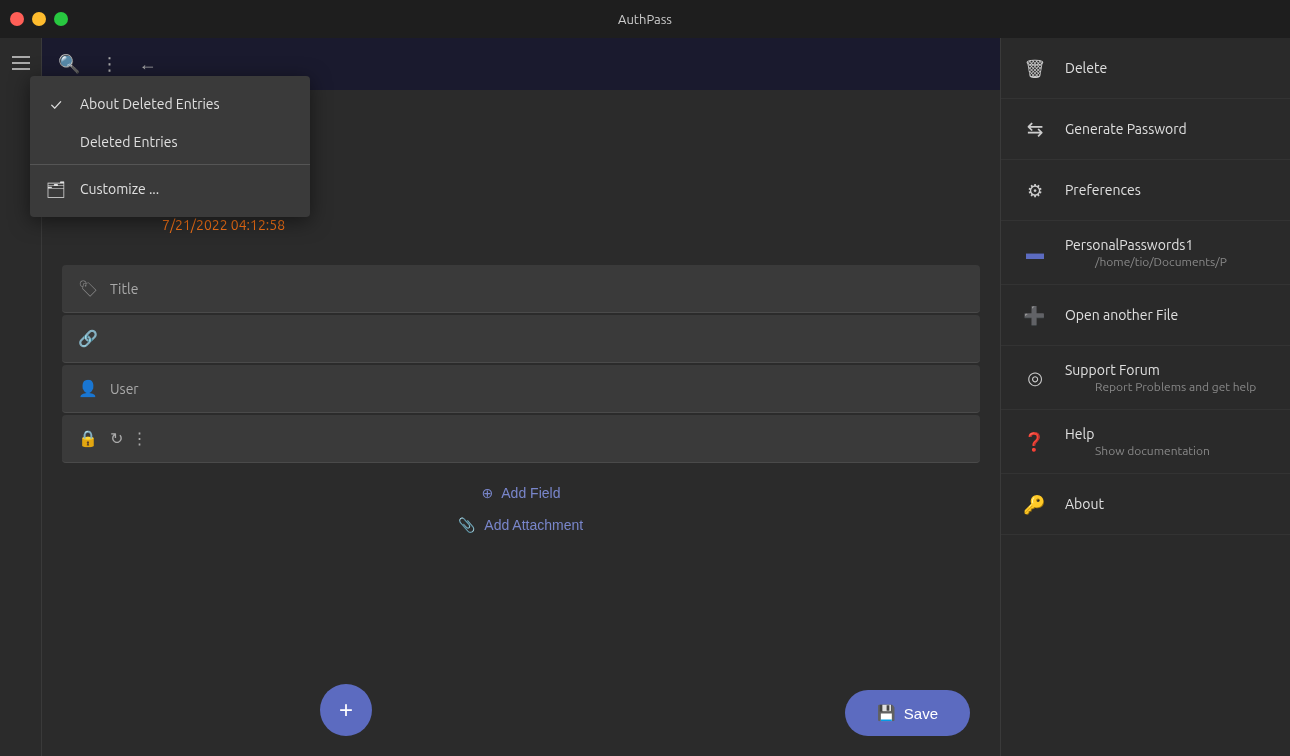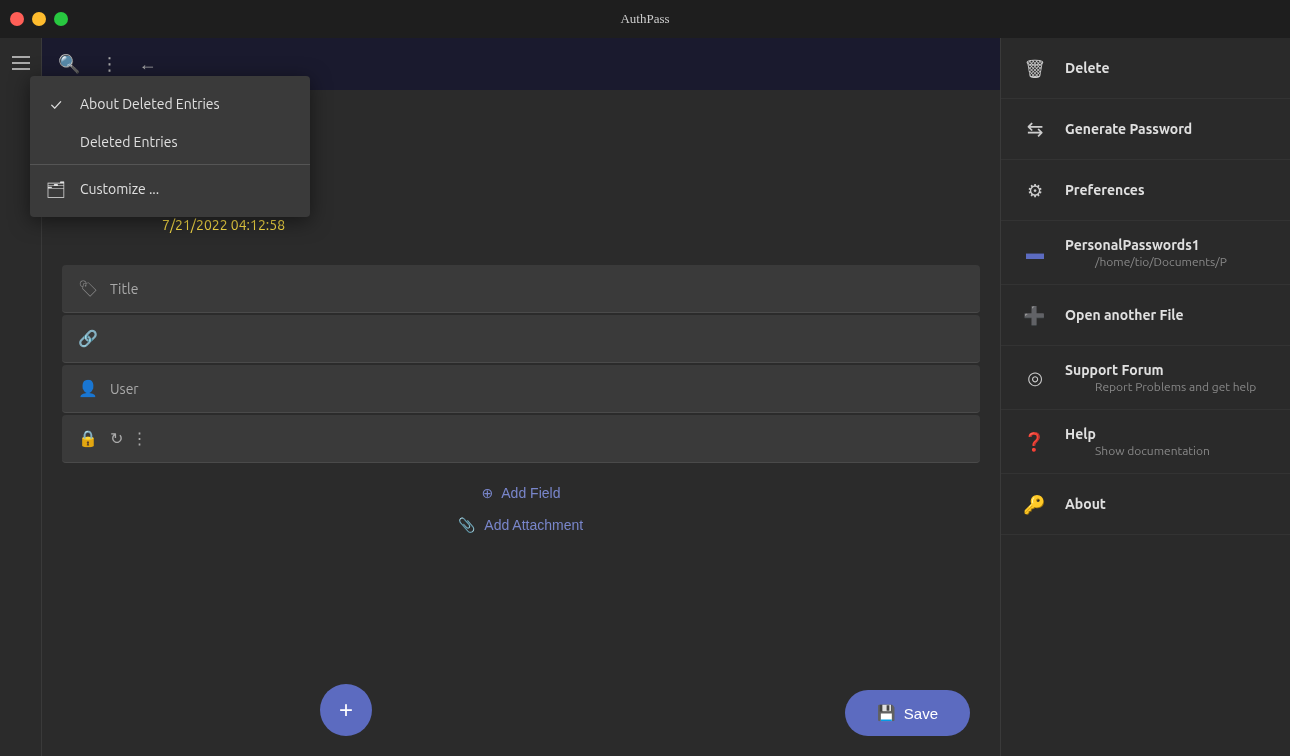--- a/index.html
+++ b/index.html
@@ -14,21 +14,20 @@
 
     
     .titlebar {
       width: 100%;
       height: 38px;
       background: #1e1e1e;
       display: flex;
       align-items: center;
       justify-content: center;
       position: relative;
-      font-family: Liberation Serif, serif;
     }
     .titlebar-controls {
       position: absolute;
       left: 10px;
       display: flex;
       gap: 8px;
       align-items: center;
     }
     .titlebar-btn {
       width: 14px;
@@ -204,21 +203,21 @@
     .entry-meta {
       display: flex;
       flex-direction: column;
       gap: 4px;
     }
     .meta-label {
       color: #888;
       font-size: 12px;
     }
     .meta-value {
-      color: #fde047;
+      color: #f97316;
       font-size: 14px;
       margin-bottom: 8px;
     }
 
     
     .form-field {
       background: #3a3a3a;
       border-radius: 4px;
       padding: 14px 16px;
       margin-bottom: 2px;
@@ -338,21 +337,21 @@
       flex-shrink: 0;
     }
     .right-menu-content {
       display: flex;
       flex-direction: column;
       gap: 2px;
     }
     .right-menu-title {
       color: #e0e0e0;
       font-size: 14px;
-      font-weight: 700;
+      font-weight: 400;
     }
     .right-menu-subtitle {
       color: #888;
       font-size: 12px;
       margin-left: 30px;
     }
 
     
     .blue-bar {
       width: 4px;

